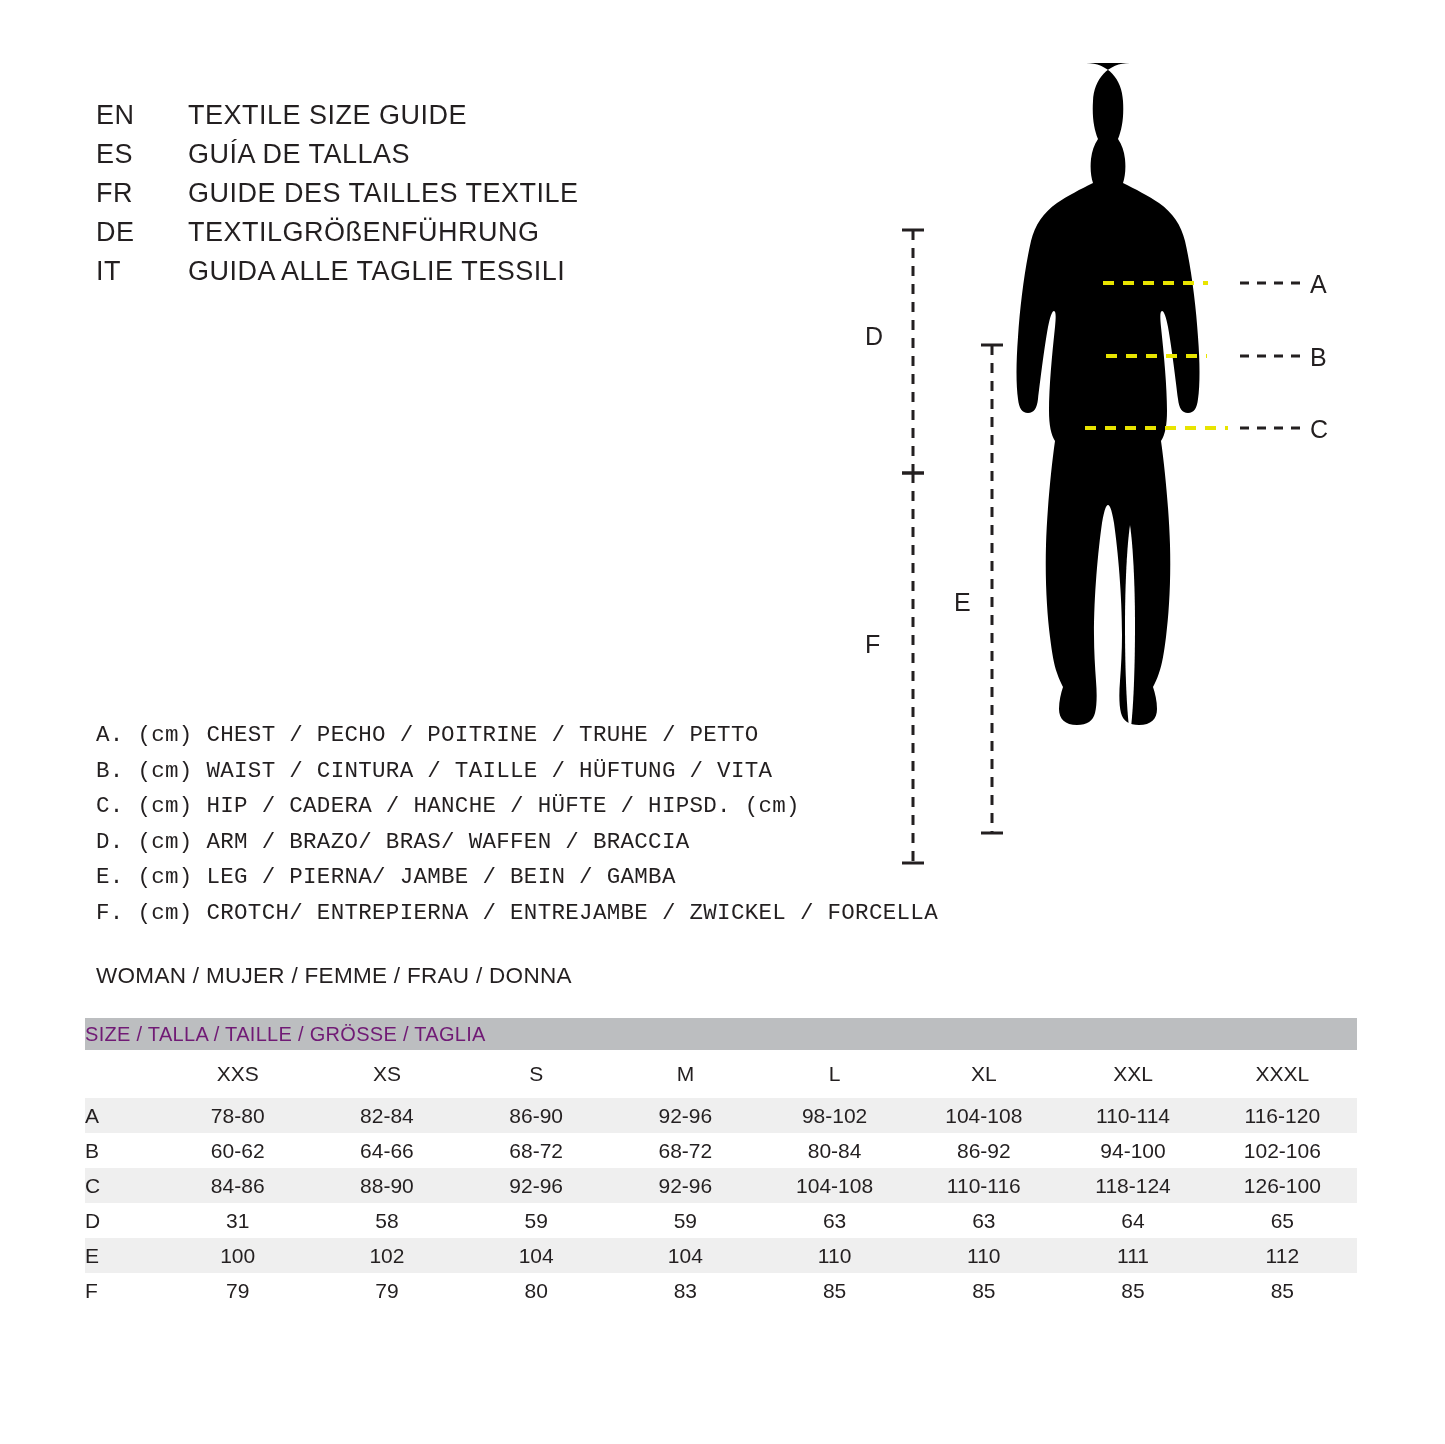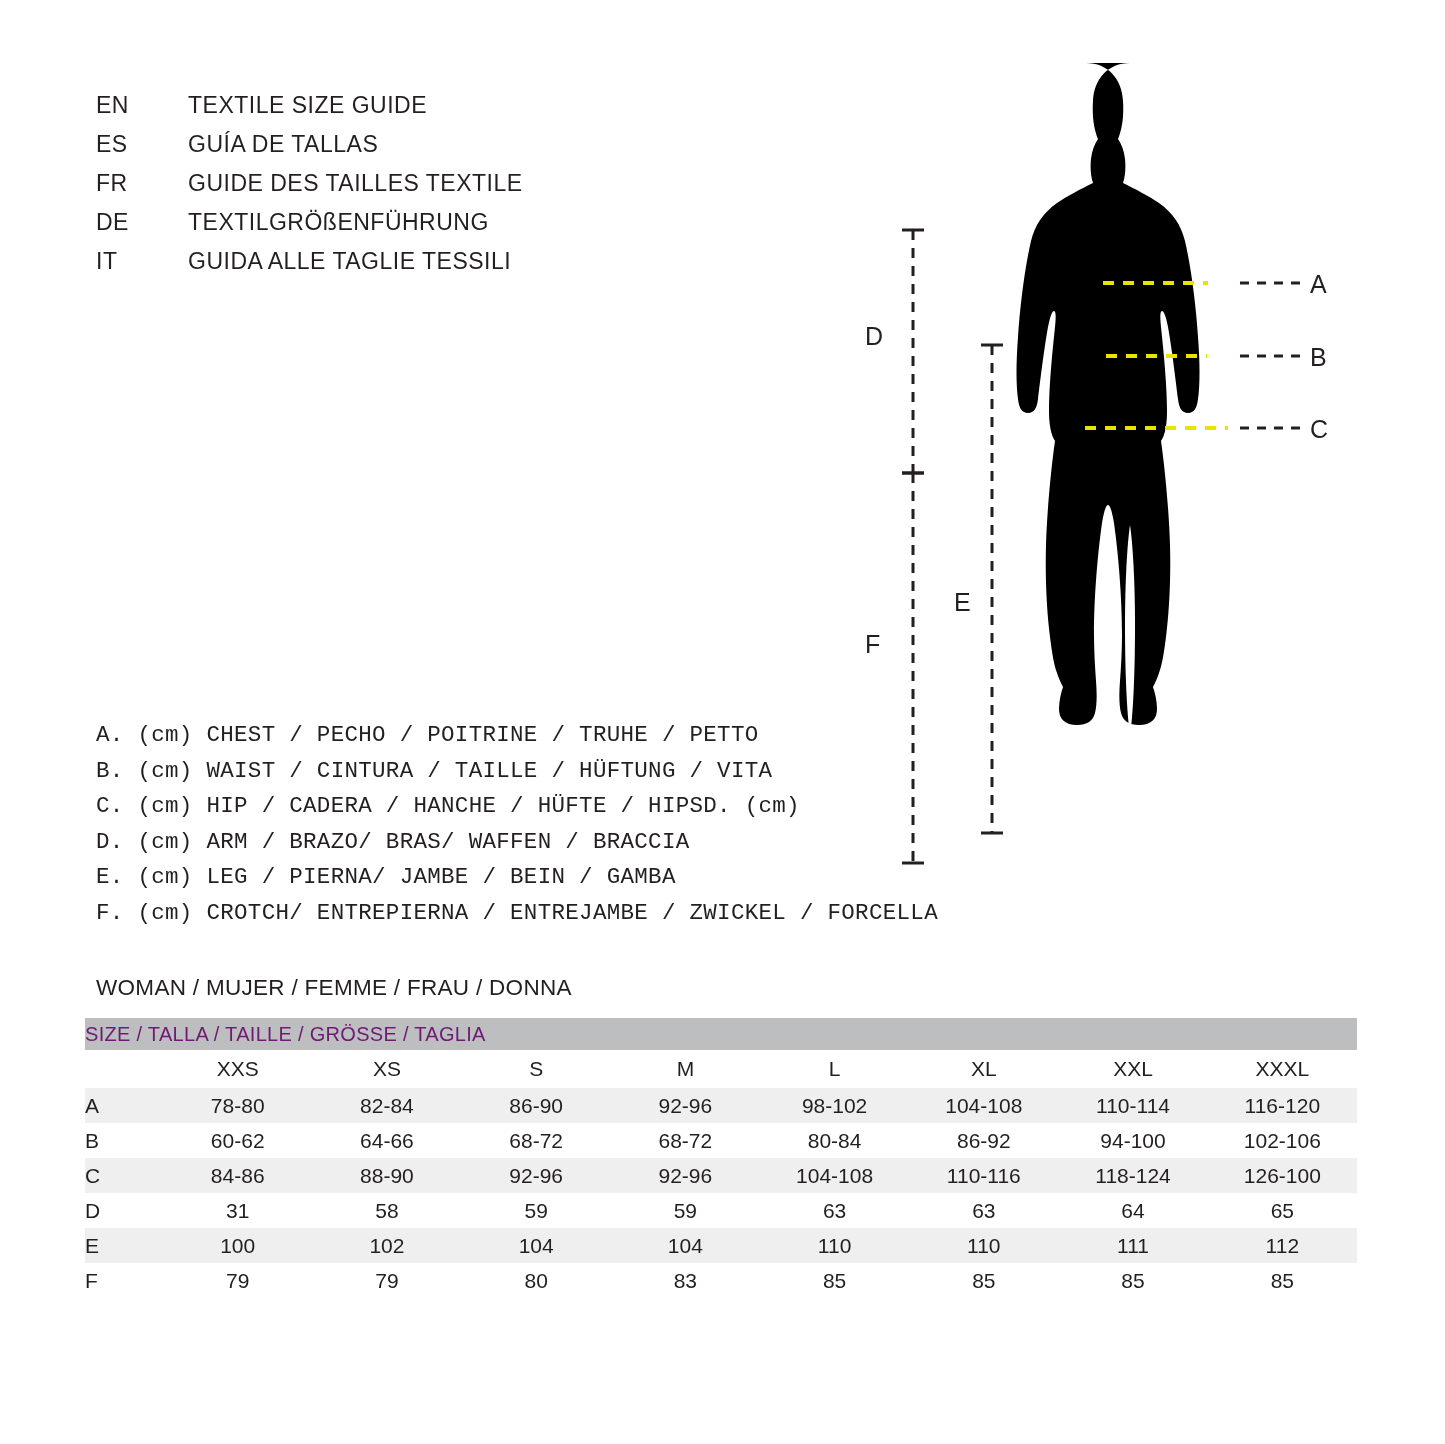--- a/index.html
+++ b/index.html
@@ -18,23 +18,23 @@
 
   
   #title-block {
     position: absolute;
     left: 96px;
     top: 92px;
     width: 620px;
   }
   .title-row {
     display: flex;
-    align-items: flex-start;
+    align-items: flex-end;
     height: 39px;
-    font-size: 23px;
+    font-size: 27px;
     letter-spacing: 0.5px;
   }
   .title-lang {
     width: 92px;
     flex: none;
   }
   .title-text {
     white-space: nowrap;
   }
 
@@ -53,21 +53,20 @@
     white-space: nowrap;
   }
 
   #gender-row {
     position: absolute;
     left: 96px;
     top: 963px;
     font-size: 22.5px;
     letter-spacing: 0.3px;
     white-space: nowrap;
-    margin-top: 12px;
   }
 
   
   #size-table {
     position: absolute;
     left: 85px;
     top: 1018px;
     width: 1272px;
     border-collapse: collapse;
     table-layout: fixed;
@@ -79,21 +78,21 @@
   .hdr-band td {
     background: #bcbec0;
     height: 32px;
     font-size: 20px;
     color: #701a75;
     text-align: left;
     padding-left: 11px;
     letter-spacing: 0.3px;
   }
   .col-head td {
-    height: 38px;
+    height: 48px;
     font-size: 21px;
     text-align: center;
     color: #231f20;
     background: #ffffff;
   }
   .data-row td {
     height: 35px;
     font-size: 21px;
     text-align: center;
     color: #231f20;

